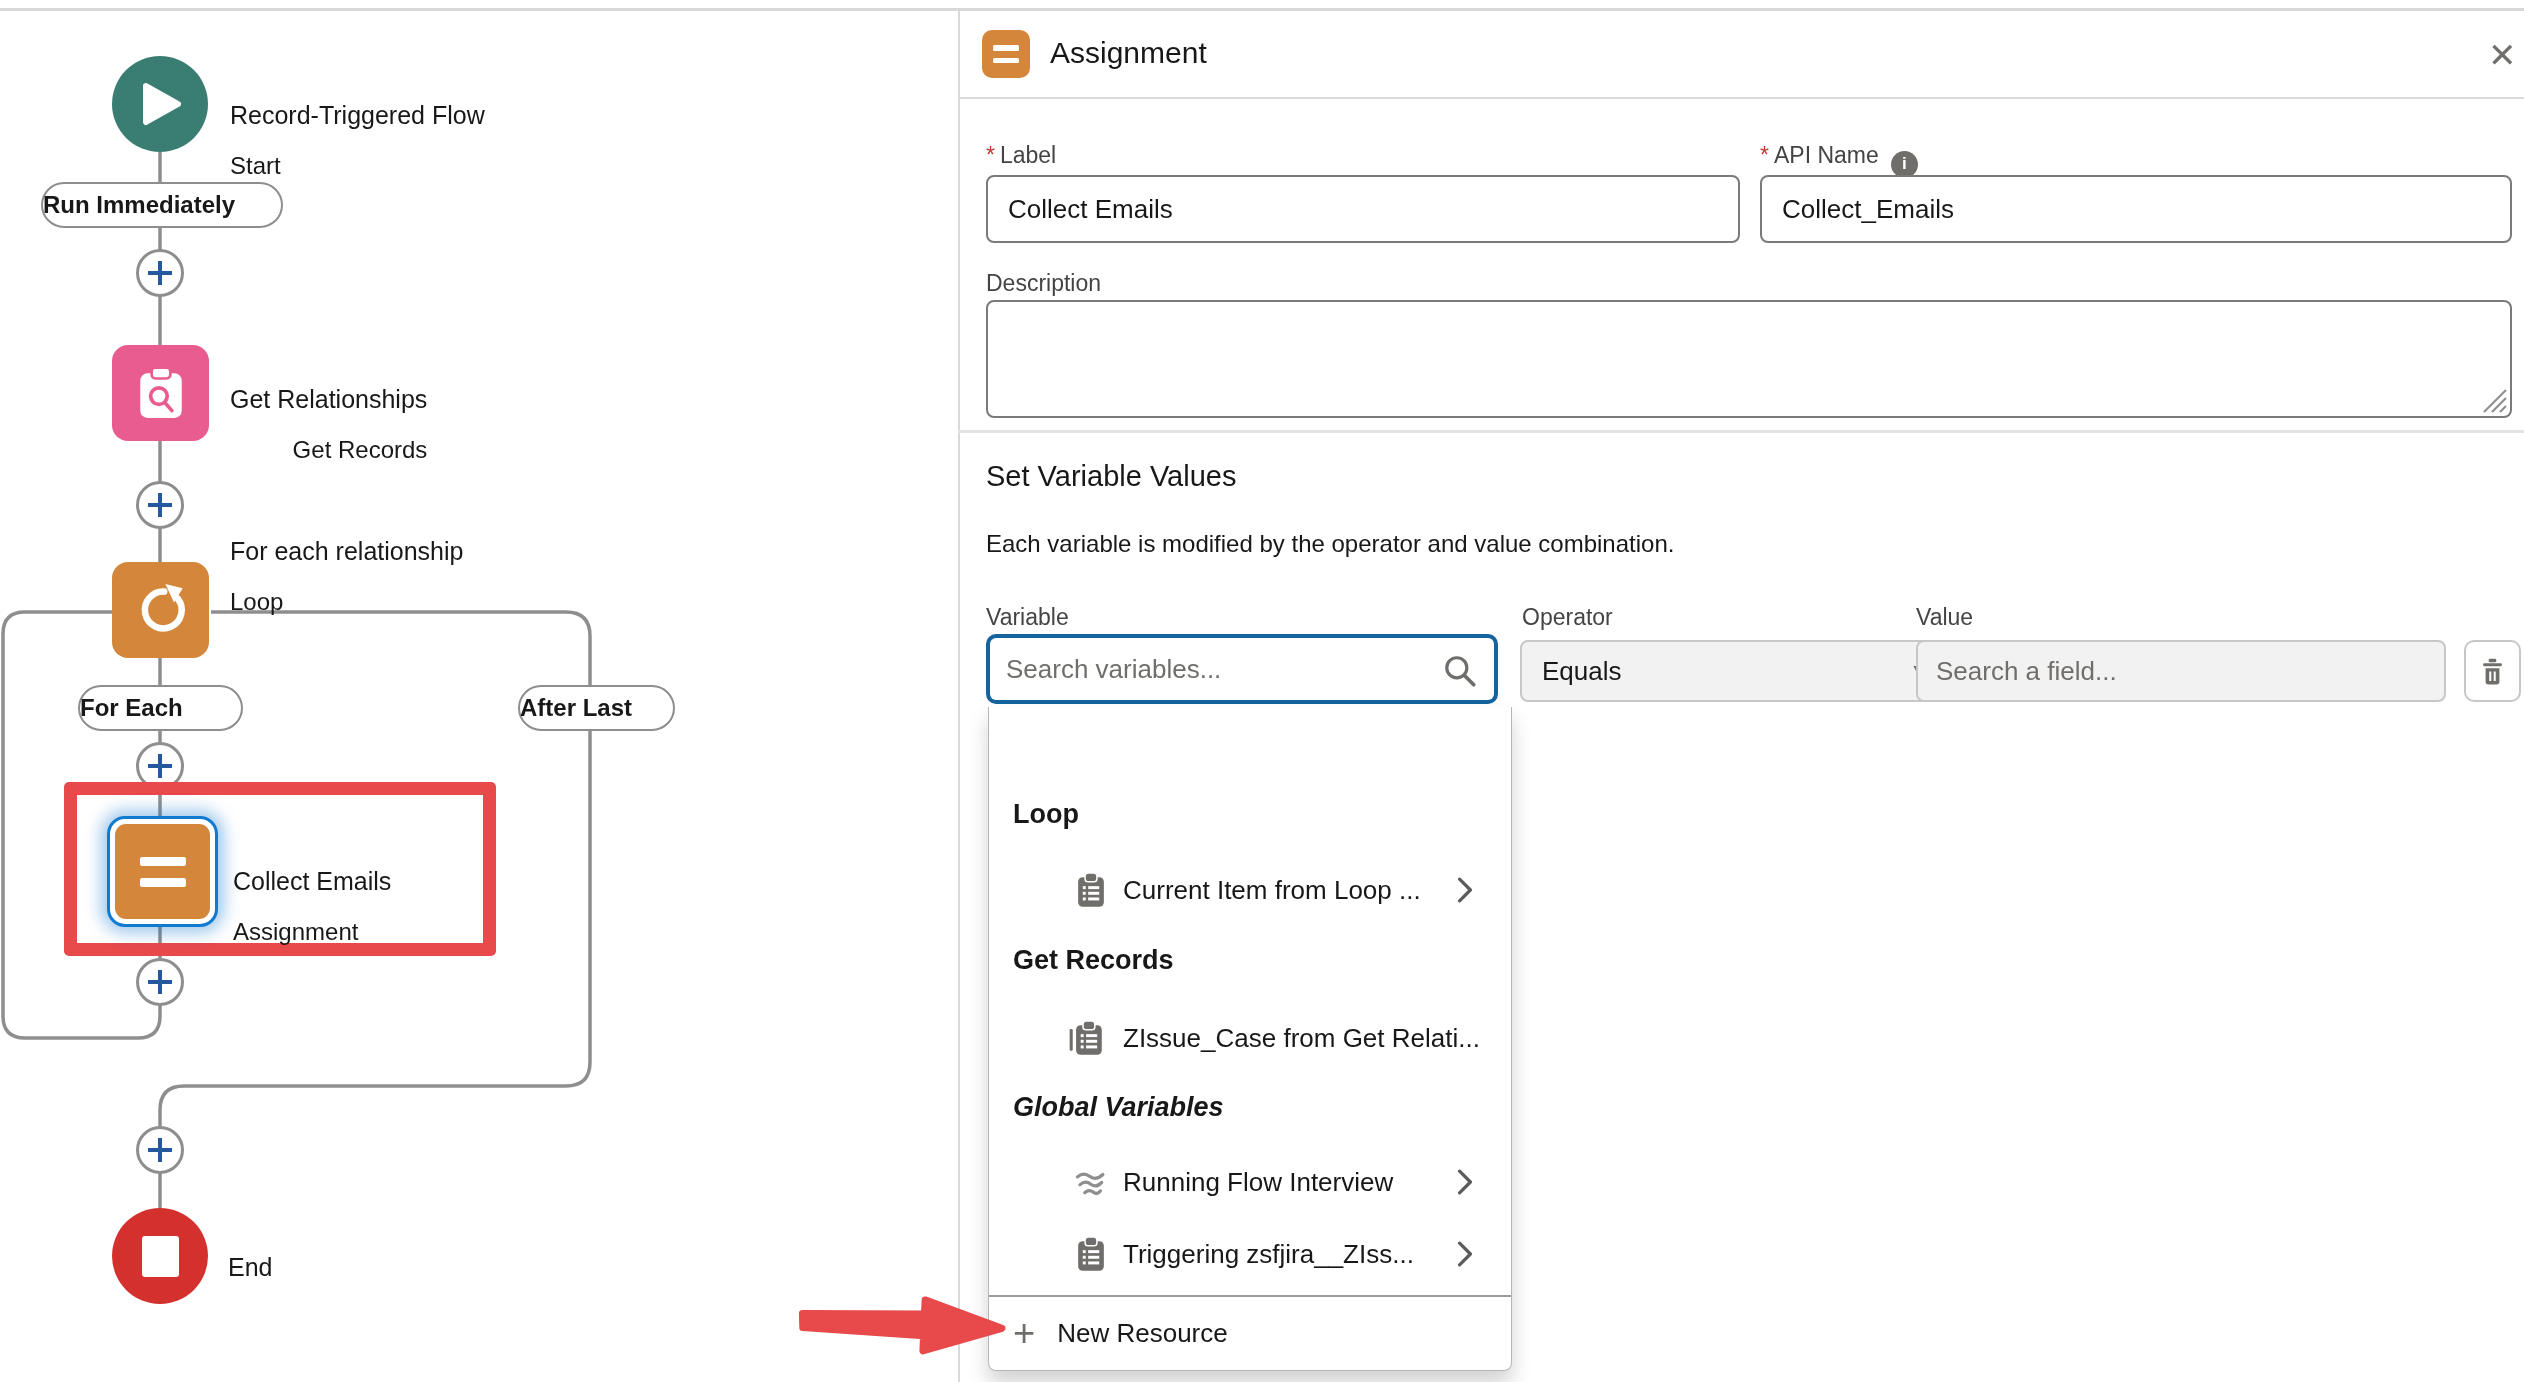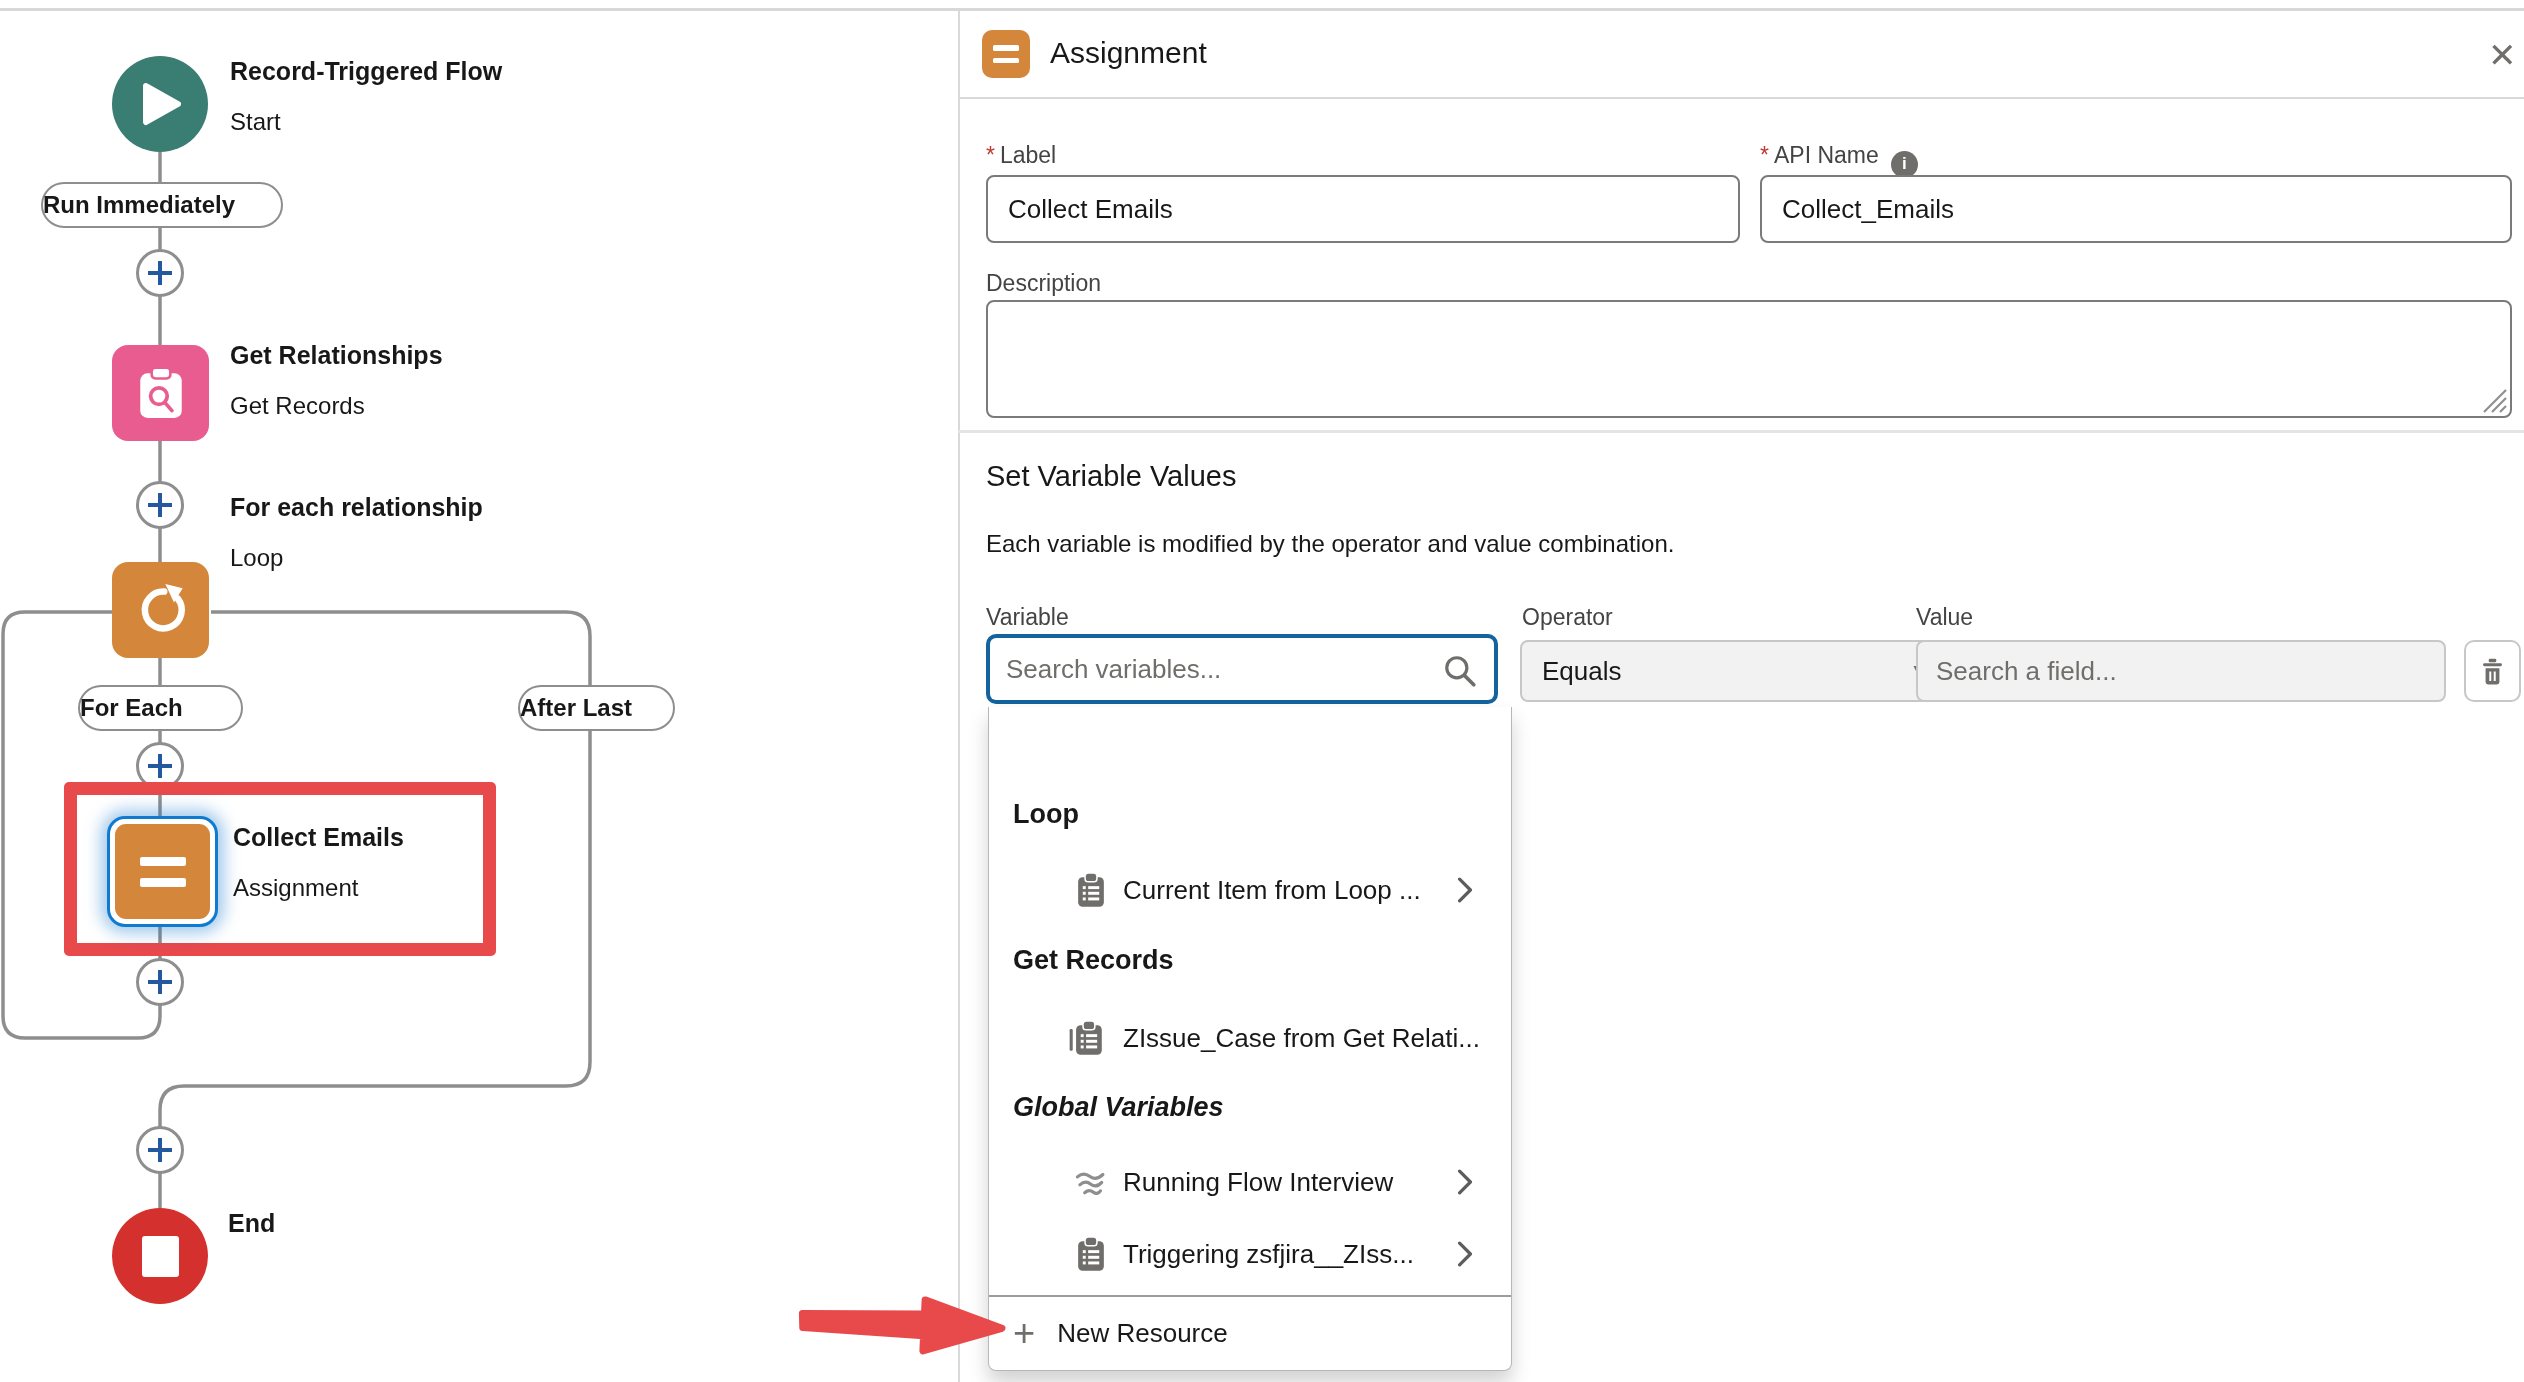--- a/index.html
+++ b/index.html
@@ -9,21 +9,21 @@
 
   
   .topline { position:absolute; left:0; top:8px; width:100%; height:3px; background:#d8d8d8; }
   .panel-divider { position:absolute; left:958px; top:10px; width:2px; height:1372px; background:#d9d9d9; }
 
   
   .connectors { position:absolute; left:0; top:0; }
   .node-circle { position:absolute; width:96px; height:96px; border-radius:50%; display:flex; align-items:center; justify-content:center; }
   .node-square { position:absolute; width:97px; height:96px; border-radius:16px; display:flex; align-items:center; justify-content:center; }
   .nlabel { position:absolute; left:230px; }
-  .node-title { font-size:25px; font-weight:700; color:#181818; line-height:1.2; }
+  .node-title { font-size:25px; font-weight:400; color:#181818; line-height:1.2;margin-top:44px; }
   .node-sub { font-size:24px; font-weight:400; color:#181818; margin-top:22px; line-height:1.2; }
   .pill { position:absolute; height:46px; background:#fff; border:2.5px solid #8e8e8e; border-radius:23px;
           display:flex; align-items:center; font-size:24px; font-weight:700; color:#181818; z-index:3; }
   .plus { position:absolute; width:48px; height:48px; border-radius:50%; background:#fff; border:3px solid #8e8e8e; z-index:3; }
   .plus::before, .plus::after { content:""; position:absolute; background:#24589F; left:50%; top:50%; }
   .plus::before { width:24px; height:4px; transform:translate(-50%,-50%); }
   .plus::after { width:4px; height:24px; transform:translate(-50%,-50%); }
 
   .red-box { position:absolute; left:64px; top:782px; width:432px; height:174px; border:13px solid #E8494B; border-radius:5px; z-index:4; }
   .collect-wrap { position:absolute; left:107px; top:816px; width:111px; height:111px; background:#fff;
@@ -131,21 +131,21 @@
     <div class="plus" style="left:136px; top:249px;"></div>
 
     <div class="node-square" style="left:112px; top:345px; background:#E95C8F;">
       <svg width="52" height="56" viewBox="0 0 50 54">
         <rect x="5" y="8" width="40" height="43" rx="7" fill="#fff"></rect>
         <rect x="16" y="2.5" width="18" height="10.5" rx="3.5" fill="#fff" stroke="#E95C8F" stroke-width="2.5"></rect>
         <circle cx="23" cy="30" r="8" fill="none" stroke="#E95C8F" stroke-width="3.6"></circle>
         <line x1="29" y1="36.5" x2="35.5" y2="44" stroke="#E95C8F" stroke-width="3.6" stroke-linecap="round"></line>
       </svg>
     </div>
-    <div class="nlabel" style="top:340px;">
+    <div class="nlabel" style="top:340px;text-align:right;">
       <div class="node-title">Get Relationships</div>
       <div class="node-sub">Get Records</div>
     </div>
 
     <div class="plus" style="left:136px; top:481px;"></div>
     <div class="nlabel" style="top:492px;">
       <div class="node-title">For each relationship</div>
       <div class="node-sub">Loop</div>
     </div>
 

